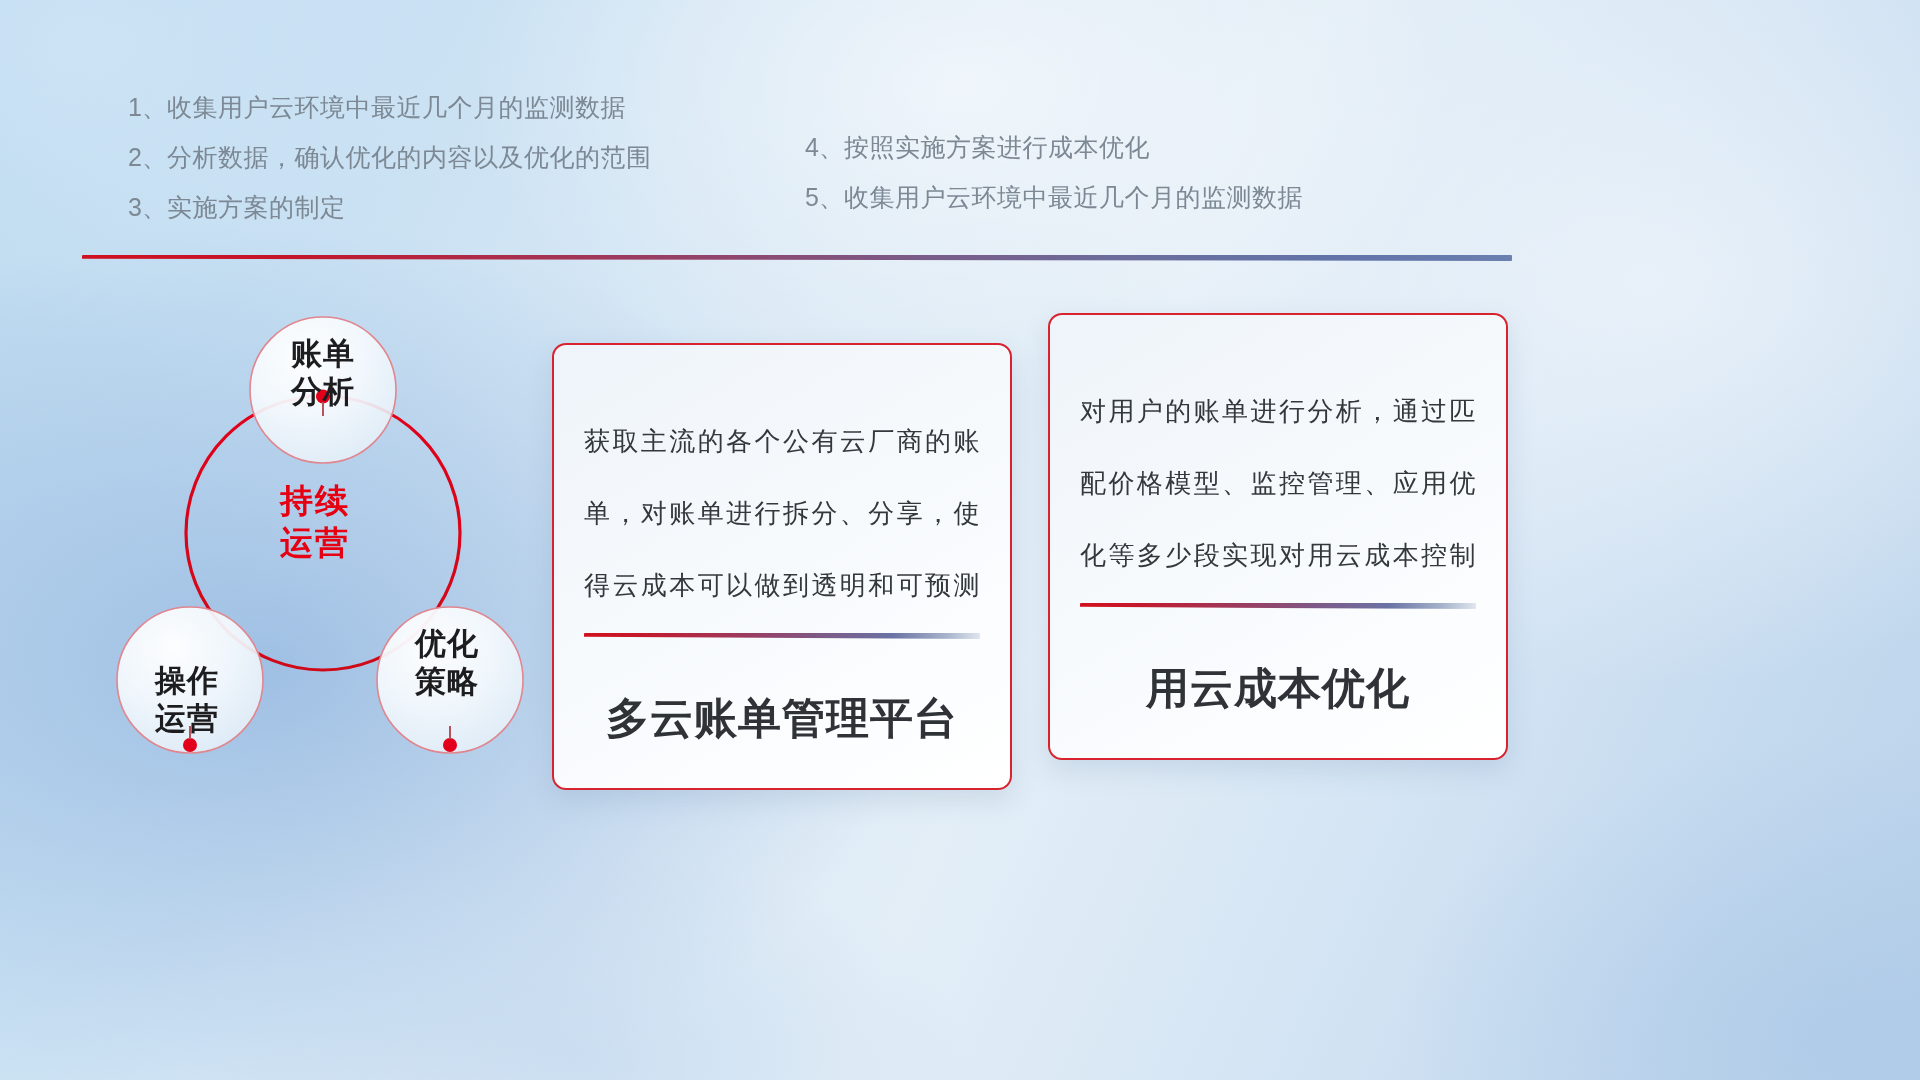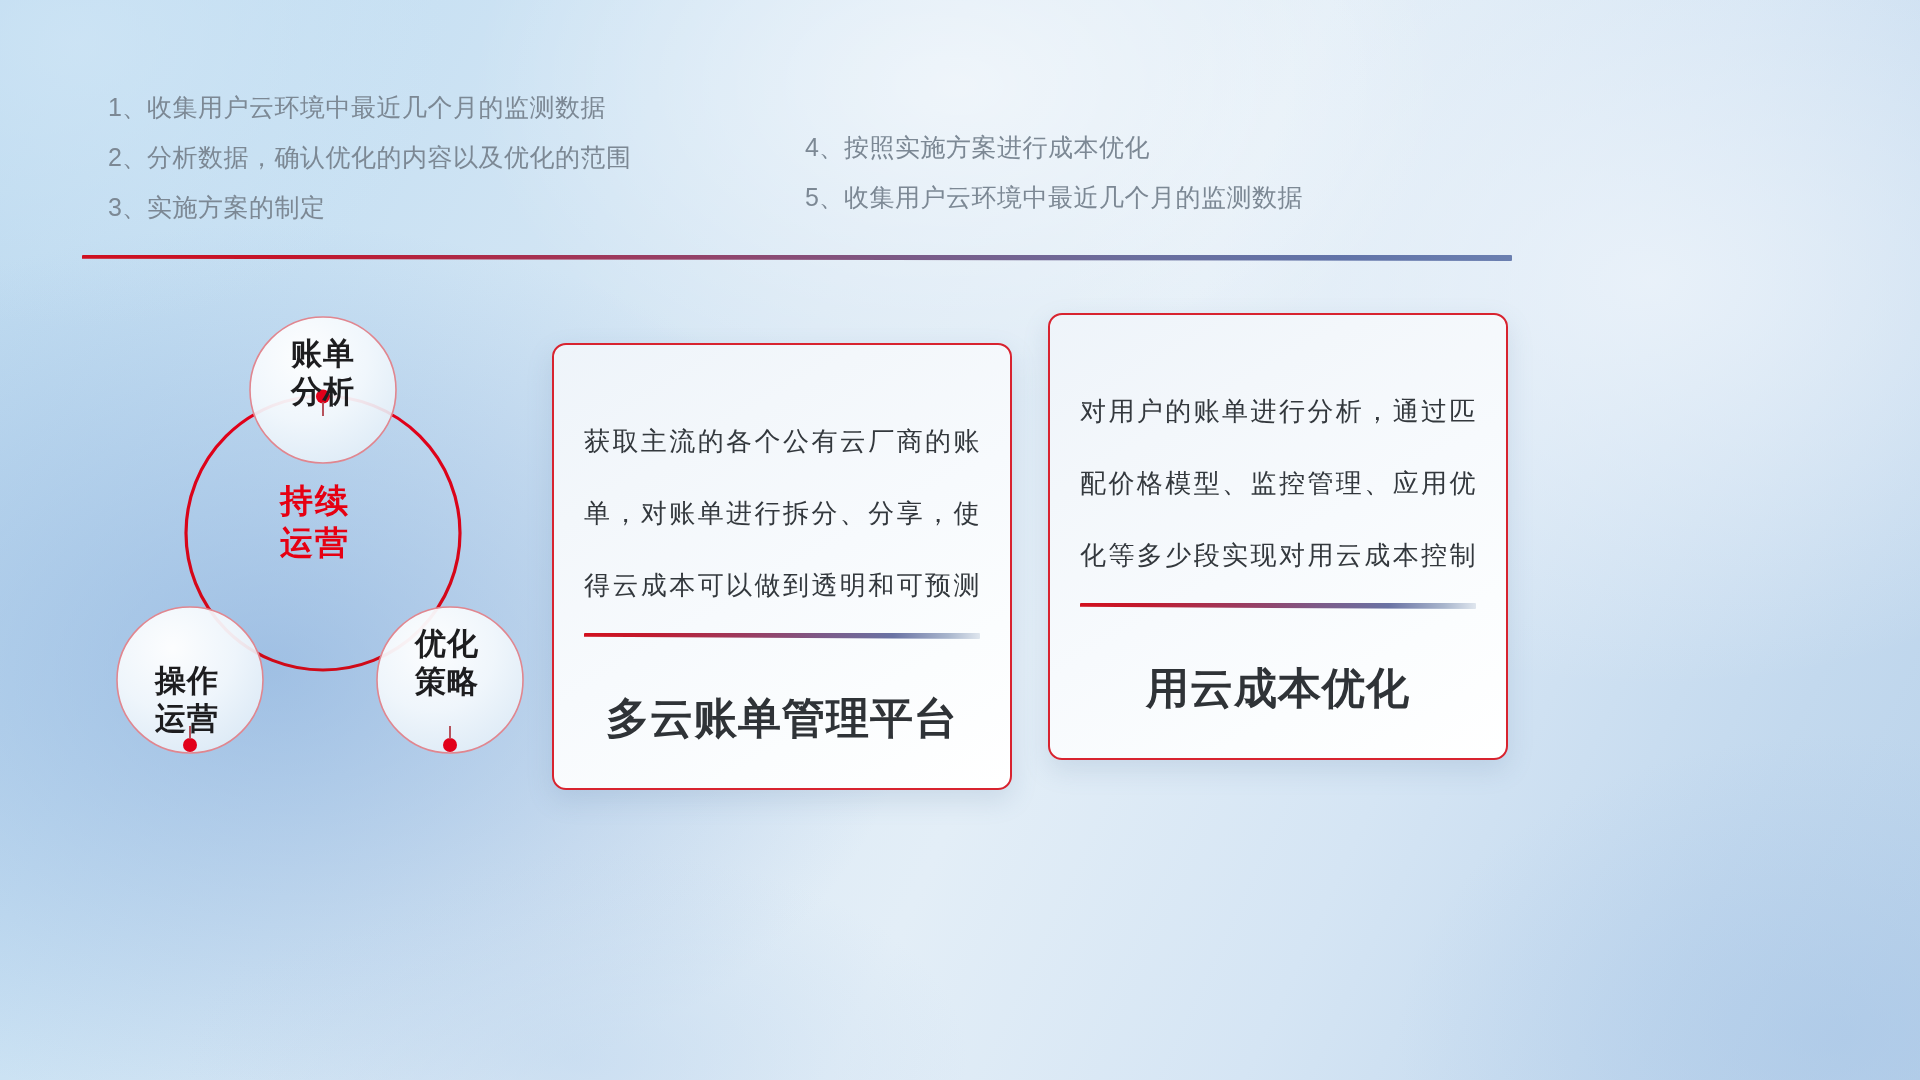--- a/index.html
+++ b/index.html
@@ -14,21 +14,21 @@
   .bglayer{position:absolute;inset:0;}
   .b1{background:linear-gradient(115deg,#bcd9ef 0%,#c9e1f3 18%,#dbe9f5 40%,#e3eef7 55%,#d5e5f4 72%,#c3d9ee 88%,#b9d2ea 100%);}
   .b2{background:radial-gradient(ellipse 900px 620px at 14% 62%,rgba(126,166,216,.58) 0%,rgba(126,166,216,.22) 45%,rgba(126,166,216,0) 72%);}
   .b3{background:radial-gradient(ellipse 760px 520px at 86% 26%,rgba(236,243,250,.85) 0%,rgba(236,243,250,.30) 50%,rgba(236,243,250,0) 78%);}
   .b4{background:radial-gradient(ellipse 700px 460px at 50% 8%,rgba(255,255,255,.55) 0%,rgba(255,255,255,0) 70%);}
   .b5{background:radial-gradient(ellipse 620px 420px at 96% 96%,rgba(166,196,230,.55) 0%,rgba(166,196,230,0) 72%);}
   .b6{background:radial-gradient(ellipse 500px 380px at 4% 4%,rgba(208,230,246,.75) 0%,rgba(208,230,246,0) 75%);}
   .b7{background:radial-gradient(ellipse 560px 300px at 30% 98%,rgba(190,214,238,.6) 0%,rgba(190,214,238,0) 70%);}
 
   
-  #list-left{position:absolute;left:108px;top:95px;}
+  #list-left{position:absolute;left:128px;top:95px;}
   #list-right{position:absolute;left:805px;top:120px;margin-top:15px;}
   .li{
     color:#7c8894;font-size:25px;line-height:1;
     margin-bottom:25px;white-space:nowrap;letter-spacing:.5px;
     font-family:"Liberation Sans","DejaVu Sans",sans-serif;
   }
   .li .num{letter-spacing:0;}
 
   
   #top-rule{

